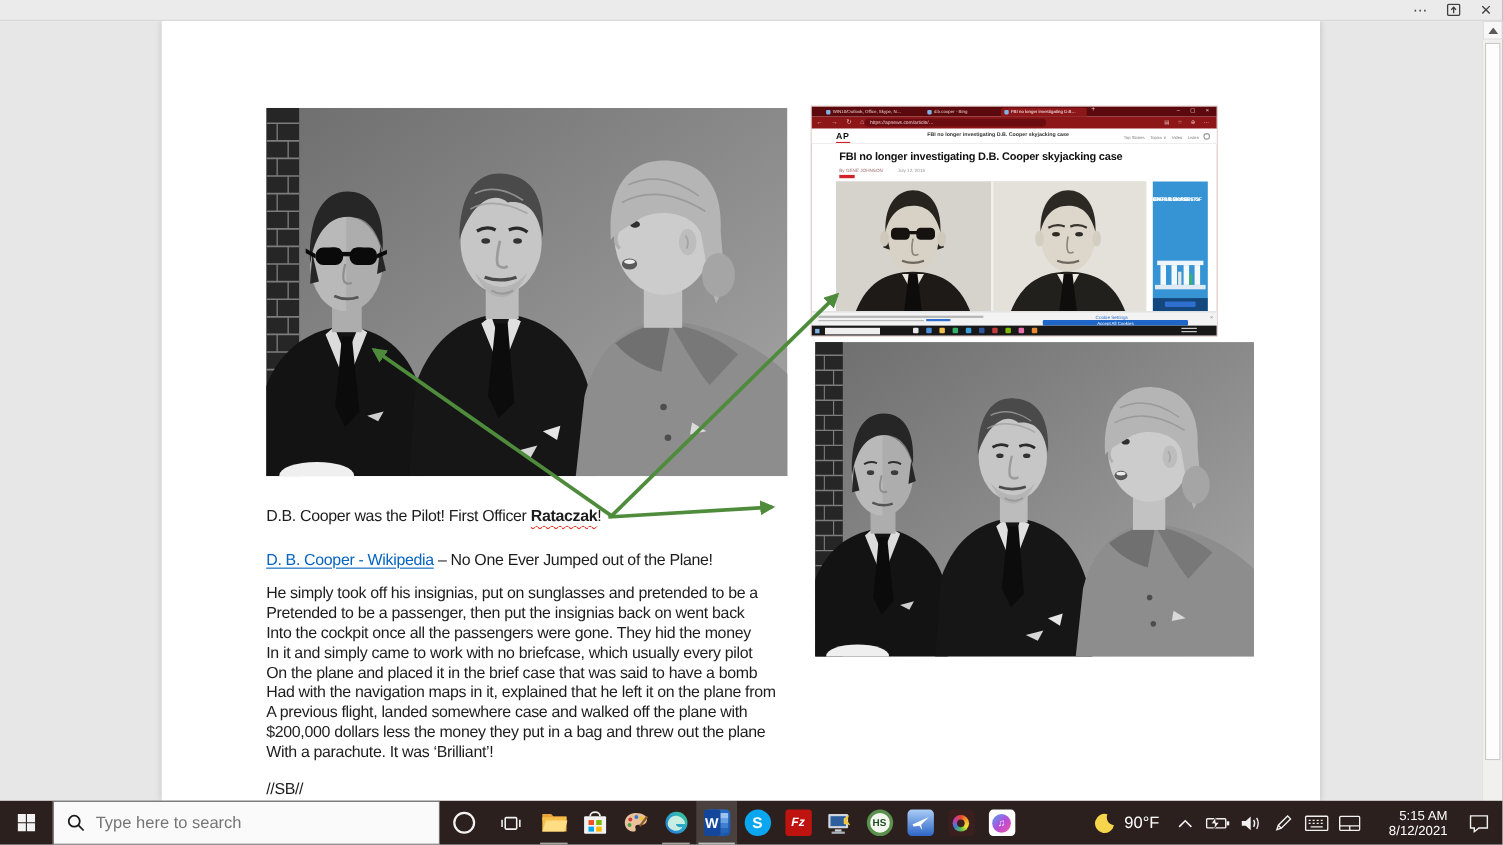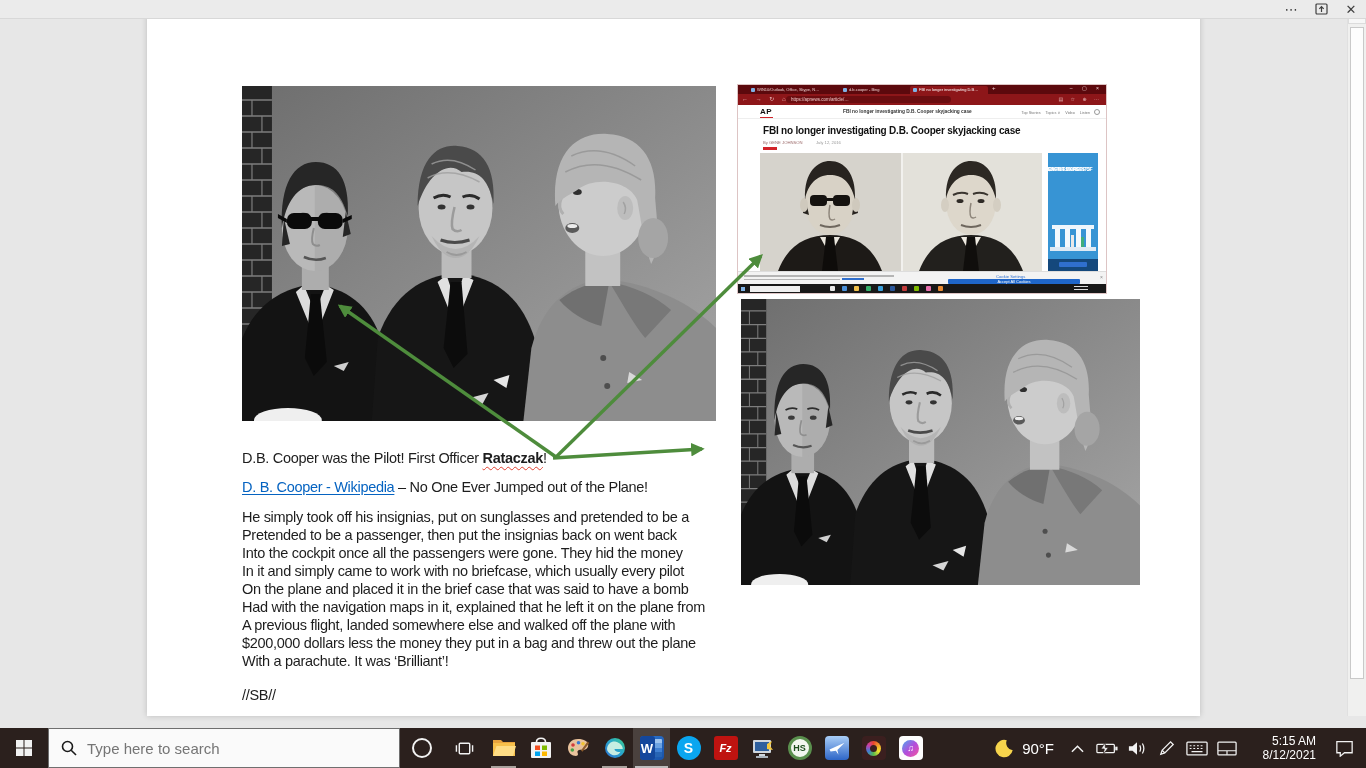--- a/index.html
+++ b/index.html
@@ -8,34 +8,34 @@
   .screen { position:relative; width:1366px; height:768px; overflow:hidden; background:#e7e7e7; }
 
   
   .titlebar { position:absolute; top:0; left:0; right:0; height:19px; background:#ebebeb;
               border-bottom:1px solid #d8d8d8; display:flex; justify-content:flex-end; align-items:center; z-index:20; }
   .tb-ctrl { width:30px; height:18px; display:flex; align-items:center; justify-content:center;
              color:#3f3f3f; font-size:13px; line-height:1; cursor:default; }
   .tb-ctrl svg { display:block; }
 
   
-  .canvas { position:absolute; top:7px; left:0; width:1366px; height:709px; background:#e7e7e7; }
+  .canvas { position:absolute; top:19px; left:0; width:1366px; height:709px; background:#e7e7e7; }
   .page { position:absolute; left:147px; top:0; width:1053px; height:709px; background:#ffffff;
           box-shadow:0 0 6px rgba(0,0,0,.18); }
   .ph { position:absolute; overflow:hidden; }
   .ph svg { display:block; width:100%; height:100%; }
   .photo1 { left:95px;  top:79px;  width:474px; height:335px; }
   .photo2 { left:594px; top:292px; width:399px; height:286px; }
 
   
   .doc-text { position:absolute; left:95px; top:442px; font-size:14.5px; line-height:18px;
               letter-spacing:-0.3px; color:#1d1d1d; white-space:nowrap; }
   .misspell { text-decoration:underline wavy #e2402f 1px; text-underline-offset:3px;font-weight:bold; }
   .doclink { color:#0563c1; text-decoration:underline; text-underline-offset:2px; }
-  .line2 { margin-top:11px; }
+  .line2 { margin-top:22px; }
   .para  { margin-top:12px; }
   .signoff { margin-top:16px; }
 
   
   .arrows { position:absolute; inset:0; pointer-events:none; z-index:6; }
 
   
   .scroll { position:absolute; top:0; right:0; width:19px; height:709px; background:#f0f0ef;
             border-left:1px solid #e0e0e0; z-index:7; }
   .scroll-up { height:17px; background:#f7f7f7; border:1px solid #dcdcdc; display:flex;
@@ -391,21 +391,21 @@
       <div class="doc-text">
         <div class="line1"><span>D.B. Cooper was the Pilot! First Officer </span><span class="misspell">Rataczak</span><span>!</span></div>
         <div class="line2"><a class="doclink" href="#">D. B. Cooper - Wikipedia</a><span> – No One Ever Jumped out of the Plane!</span></div>
         <div class="para">
           <div>He simply took off his insignias, put on sunglasses and pretended to be a</div>
           <div>Pretended to be a passenger, then put the insignias back on went back</div>
           <div>Into the cockpit once all the passengers were gone. They hid the money</div>
           <div>In it and simply came to work with no briefcase, which usually every pilot</div>
           <div>On the plane and placed it in the brief case that was said to have a bomb</div>
           <div>Had with the navigation maps in it, explained that he left it on the plane from</div>
-          <div>A previous flight, landed somewhere else and walked off the plane with</div>
+          <div>A previous flight, landed somewhere case and walked off the plane with</div>
           <div>$200,000 dollars less the money they put in a bag and threw out the plane</div>
           <div>With a parachute. It was ‘Brilliant’!</div>
         </div>
         <div class="signoff">//SB//</div>
       </div>
     </div>
 
     <svg class="arrows" viewBox="0 0 1366 709" width="1366" height="709">
       <defs>
         <marker id="ah" viewBox="0 0 10 10" refX="8" refY="5" markerWidth="4" markerHeight="4" orient="auto">

